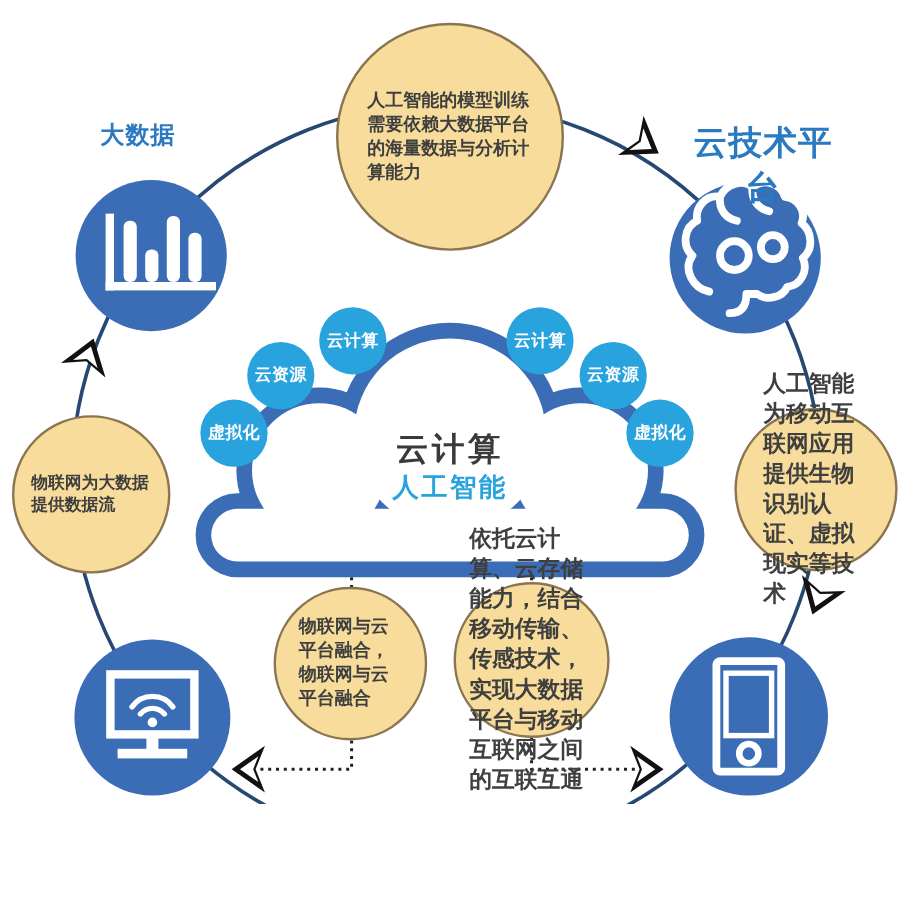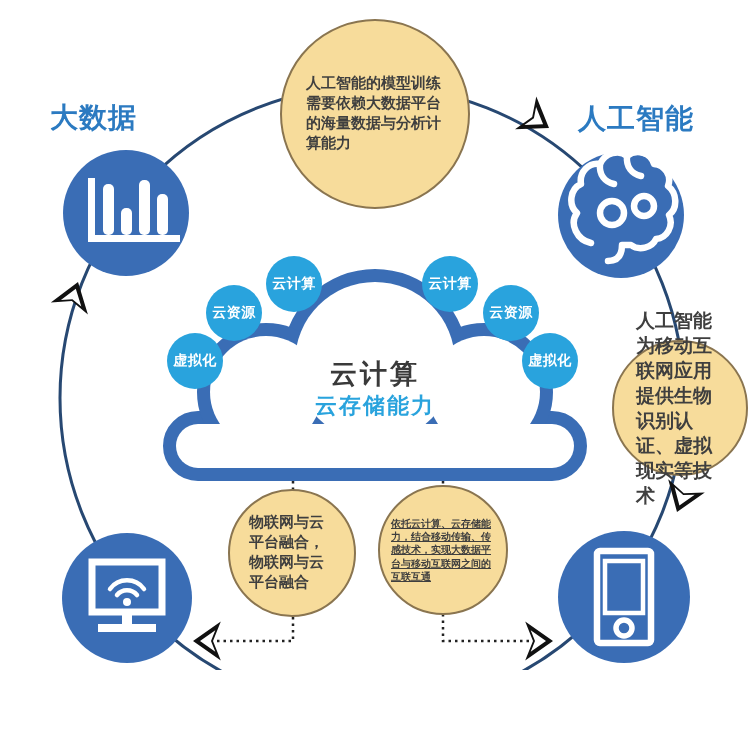--- a/index.html
+++ b/index.html
@@ -121,38 +121,39 @@
       <g>
         <rect x="597" y="551" width="54" height="92" rx="3" fill="none" stroke="#fff" stroke-width="6.5"></rect>
         <rect x="605" y="561" width="38" height="52" fill="none" stroke="#fff" stroke-width="4.5"></rect>
         <circle cx="624" cy="628" r="8" fill="none" stroke="#fff" stroke-width="5.5"></circle>
       </g>
     </g>
   </svg>
 
   <div class="abs note" style="left:280px;top:19px;width:190px;height:190px;padding:0 24px;font-size:15px;">人工智能的模型训练需要依赖大数据平台的海量数据与分析计算能力</div>
 
+  <div class="abs note" style="left:10px;top:346px;width:132px;height:132px;padding:0 14px;font-size:14px;">物联网为大数据提供数据流</div>
 
   <div class="abs note" style="left:612px;top:340px;width:136px;height:136px;padding:0 22px;font-size:19px;">人工智能为移动互联网应用提供生物识别认证、虚拟现实等技术</div>
 
   <div class="abs note" style="left:228px;top:489px;width:128px;height:128px;padding:0 19px;font-size:15px;">物联网与云平台融合，物联网与云平台融合</div>
 
-  <div class="abs note" style="left:378px;top:485px;width:130px;height:130px;padding:0 11px;font-size:10px;text-decoration:underline;">依托云计算、云存储能力，结合移动传输、传感技术，实现大数据平台与移动互联网之间的互联互通</div>
+  <div class="abs note" style="left:378px;top:485px;width:130px;height:130px;padding:0 11px;font-size:19px;">依托云计算、云存储能力，结合移动传输、传感技术，实现大数据平台与移动互联网之间的互联互通</div>
 
   <div class="abs tag" style="left:266px;top:256px;">云计算</div>
   <div class="abs tag" style="left:206px;top:285px;">云资源</div>
   <div class="abs tag" style="left:167px;top:333px;">虚拟化</div>
 
   <div class="abs tag" style="left:422px;top:256px;">云计算</div>
   <div class="abs tag" style="left:483px;top:285px;">云资源</div>
   <div class="abs tag" style="left:522px;top:333px;">虚拟化</div>
 
   <div class="abs cloud-title" style="left:275px;top:356px;width:200px;">云计算</div>
-  <div class="abs cloud-subtitle" style="left:275px;top:391px;width:200px;">云存储能力</div>
+  <div class="abs cloud-subtitle" style="left:275px;top:391px;width:200px;">人工智能</div>
 
-  <div class="abs nodelabel" style="left:50px;top:99px;width:130px;text-align:left;font-size:28px;">大数据</div>
-  <div class="abs nodelabel" style="left:566px;top:100px;width:140px;text-align:center;font-size:28px;">人工智能</div>
+  <div class="abs nodelabel" style="left:50px;top:99px;width:130px;text-align:center;font-size:20px;">大数据</div>
+  <div class="abs nodelabel" style="left:566px;top:100px;width:140px;text-align:center;font-size:28px;">云技术平台</div>
   <div class="abs nodelabel" style="left:60px;top:674px;width:120px;text-align:left;font-size:40px;">物联网</div>
   <div class="abs nodelabel" style="left:587px;top:677px;font-size:29px;line-height:33px;text-align:left;">
     <span style="display:block;">移动</span>
   </div>
 
 </div>
 
 </body></html>

